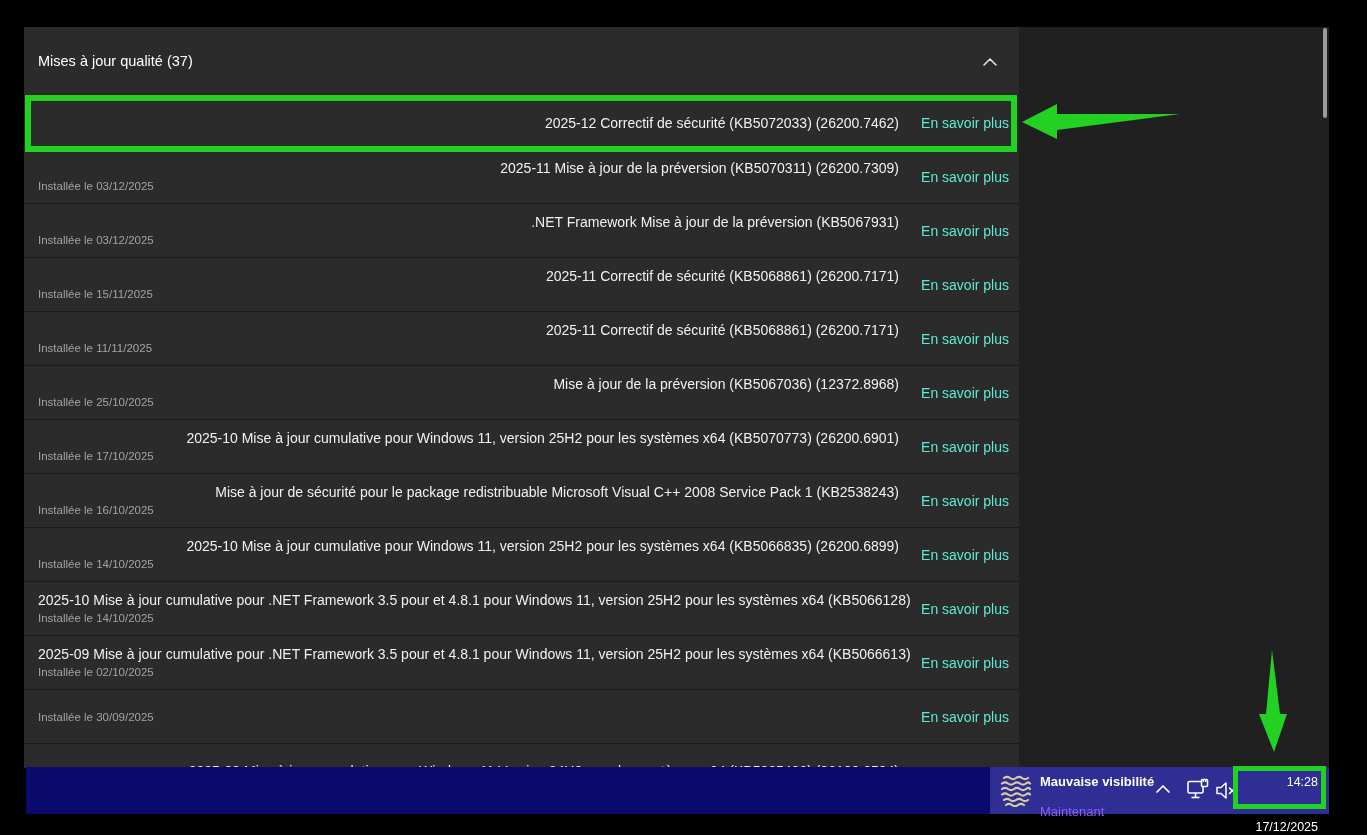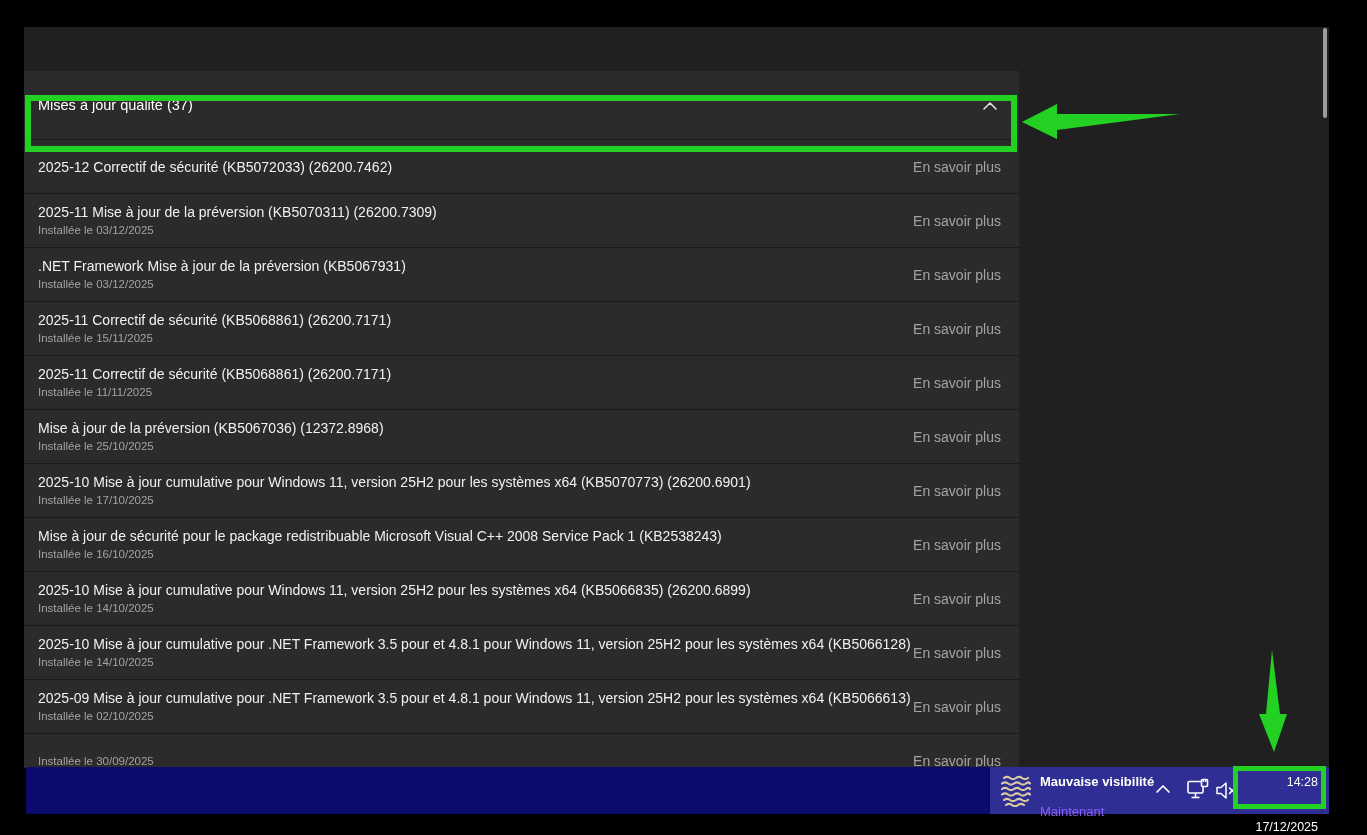--- a/index.html
+++ b/index.html
@@ -7,38 +7,38 @@
     width:1367px;height:835px;position:relative;background:#000;
     font-family:"Liberation Sans", sans-serif;overflow:hidden;
     -webkit-font-smoothing:antialiased;
   }
   
   .settings-panel{
     position:absolute;left:24px;top:27px;width:1305px;height:741px;
     background:#202020;overflow:hidden;
   }
   .list-column{
-    position:absolute;left:0;top:0;width:995px;height:741px;background:#2b2b2b;margin-top:44px;
+    position:absolute;left:0;top:0;width:995px;height:741px;background:#2b2b2b;
   }
   .section-header{
     height:69px;display:flex;align-items:center;justify-content:space-between;
     padding:0 22px 0 14px;box-sizing:border-box;border-bottom:1px solid #1b1b1b;
   }
   .section-header .hdr-title{font-size:14.5px;color:#ffffff;}
   .update-row{
     position:relative;height:54px;box-sizing:border-box;
     border-bottom:1px solid #1b1b1b;
     display:flex;flex-direction:column;justify-content:center;
     padding:0 120px 0 14px;overflow:hidden;
   }
-  .update-title{font-size:14px;color:#f1f1f1;white-space:nowrap;line-height:18px;}
+  .update-title{font-size:14px;color:#f1f1f1;white-space:nowrap;line-height:18px;text-align:right;}
   .update-date{font-size:11.5px;color:#a3a3a3;white-space:nowrap;line-height:15px;margin-top:2px;}
   .learn-more{
-    position:absolute;right:18px;top:50%;transform:translateY(-50%);
-    font-size:14px;color:#a3a3a3;white-space:nowrap;cursor:pointer;
+    position:absolute;right:10px;top:50%;transform:translateY(-50%);
+    font-size:14px;color:#5eead4;white-space:nowrap;cursor:pointer;
   }
   .scrollbar-thumb{
     position:absolute;left:1299px;top:1px;width:4px;height:90px;
     background:#9c9c9c;border-radius:2px;
   }
   
   .taskbar{
     position:absolute;left:26px;top:767px;width:1303px;height:47px;
     background:#0b0b6e;z-index:5;
   }

